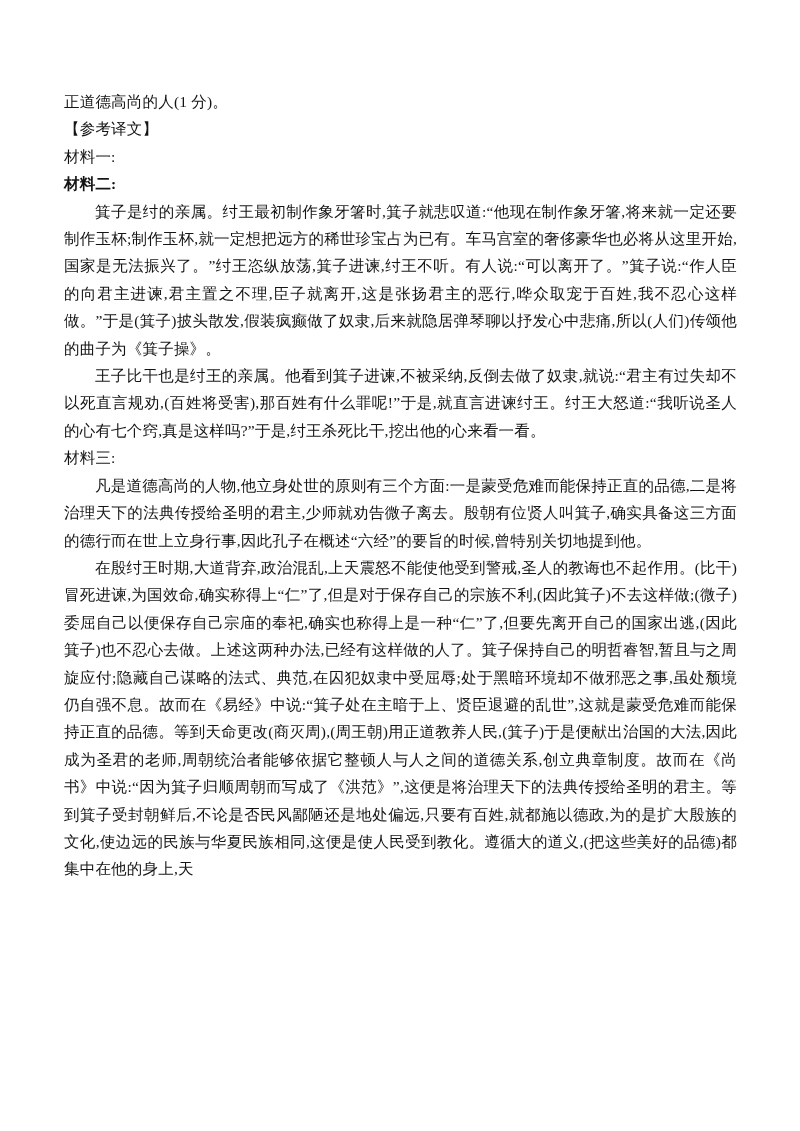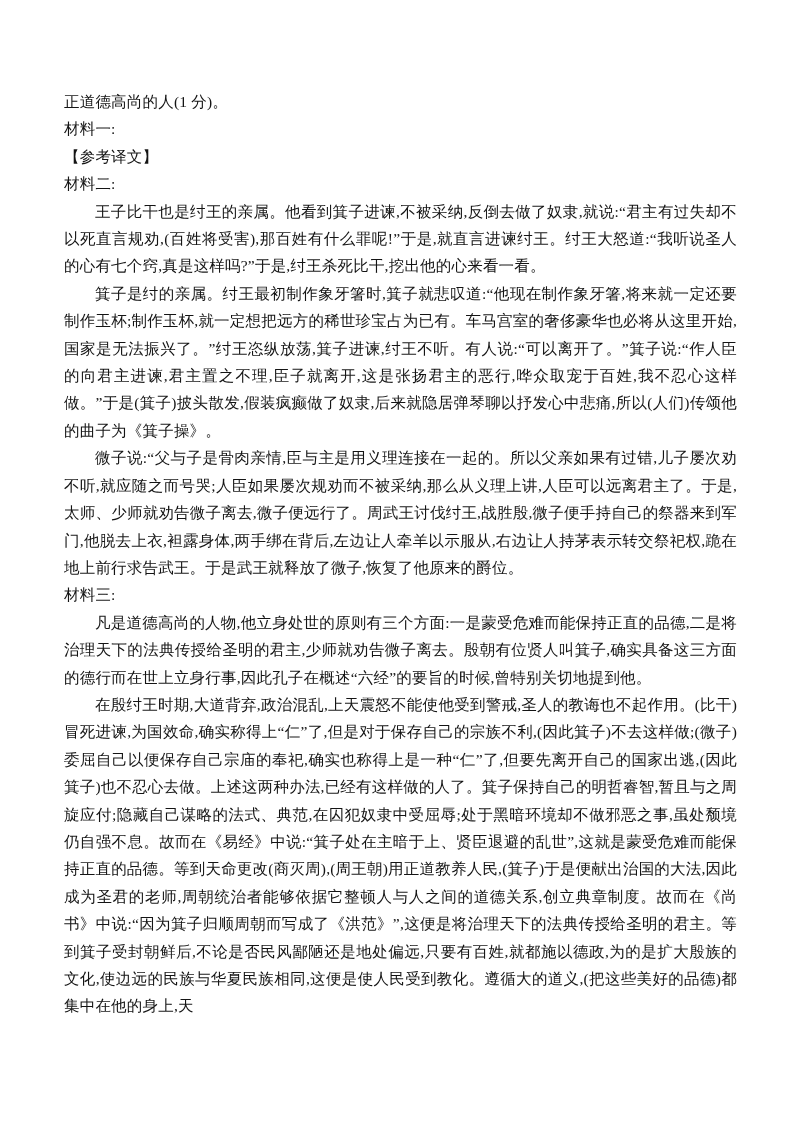--- a/index.html
+++ b/index.html
@@ -21,29 +21,28 @@
     overflow: hidden;
   }
   .page p {
     margin: 0;
     line-height: 27.4px;
     text-align: justify;
     letter-spacing: 0.2px;
     word-break: break-all;
   }
   .indent { text-indent: 2em; }
-  .bold   { font-weight: normal; }
+  .bold   { font-weight: bold; }
 </style>
 </head>
 <body>
 
 <div class="page">
   <p>正道德高尚的人(1 分)。</p>
+  <p>【参考译文】</p>
   <p>材料一:</p>
-  <p>【参考译文】</p>
   <p class="bold">材料二:</p>
+  <p class="indent">箕子是纣的亲属。纣王最初制作象牙箸时,箕子就悲叹道:“他现在制作象牙箸,将来就一定还要制作玉杯;制作玉杯,就一定想把远方的稀世珍宝占为已有。车马宫室的奢侈豪华也必将从这里开始,国家是无法振兴了。”纣王恣纵放荡,箕子进谏,纣王不听。有人说:“可以离开了。”箕子说:“作人臣的向君主进谏,君主置之不理,臣子就离开,这是张扬君主的恶行,哗众取宠于百姓,我不忍心这样做。”于是(箕子)披头散发,假装疯癫做了奴隶,后来就隐居弹琴聊以抒发心中悲痛,所以(人们)传颂他的曲子为《箕子操》。</p>
   <p class="indent">王子比干也是纣王的亲属。他看到箕子进谏,不被采纳,反倒去做了奴隶,就说:“君主有过失却不以死直言规劝,(百姓将受害),那百姓有什么罪呢!”于是,就直言进谏纣王。纣王大怒道:“我听说圣人的心有七个窍,真是这样吗?”于是,纣王杀死比干,挖出他的心来看一看。</p>
-  <p class="indent">箕子是纣的亲属。纣王最初制作象牙箸时,箕子就悲叹道:“他现在制作象牙箸,将来就一定还要制作玉杯;制作玉杯,就一定想把远方的稀世珍宝占为已有。车马宫室的奢侈豪华也必将从这里开始,国家是无法振兴了。”纣王恣纵放荡,箕子进谏,纣王不听。有人说:“可以离开了。”箕子说:“作人臣的向君主进谏,君主置之不理,臣子就离开,这是张扬君主的恶行,哗众取宠于百姓,我不忍心这样做。”于是(箕子)披头散发,假装疯癫做了奴隶,后来就隐居弹琴聊以抒发心中悲痛,所以(人们)传颂他的曲子为《箕子操》。</p>
-  <p class="indent">微子说:“父与子是骨肉亲情,臣与主是用义理连接在一起的。所以父亲如果有过错,儿子屡次劝不听,就应随之而号哭;人臣如果屡次规劝而不被采纳,那么从义理上讲,人臣可以远离君主了。于是,太师、少师就劝告微子离去,微子便远行了。周武王讨伐纣王,战胜殷,微子便手持自己的祭器来到军门,他脱去上衣,袒露身体,两手绑在背后,左边让人牵羊以示服从,右边让人持茅表示转交祭祀权,跪在地上前行求告武王。于是武王就释放了微子,恢复了他原来的爵位。</p>
   <p>材料三:</p>
   <p class="indent">凡是道德高尚的人物,他立身处世的原则有三个方面:一是蒙受危难而能保持正直的品德,二是将治理天下的法典传授给圣明的君主,少师就劝告微子离去。殷朝有位贤人叫箕子,确实具备这三方面的德行而在世上立身行事,因此孔子在概述“六经”的要旨的时候,曾特别关切地提到他。</p>
   <p class="indent">在殷纣王时期,大道背弃,政治混乱,上天震怒不能使他受到警戒,圣人的教诲也不起作用。(比干)冒死进谏,为国效命,确实称得上“仁”了,但是对于保存自己的宗族不利,(因此箕子)不去这样做;(微子)委屈自己以便保存自己宗庙的奉祀,确实也称得上是一种“仁”了,但要先离开自己的国家出逃,(因此箕子)也不忍心去做。上述这两种办法,已经有这样做的人了。箕子保持自己的明哲睿智,暂且与之周旋应付;隐藏自己谋略的法式、典范,在囚犯奴隶中受屈辱;处于黑暗环境却不做邪恶之事,虽处颓境仍自强不息。故而在《易经》中说:“箕子处在主暗于上、贤臣退避的乱世”,这就是蒙受危难而能保持正直的品德。等到天命更改(商灭周),(周王朝)用正道教养人民,(箕子)于是便献出治国的大法,因此成为圣君的老师,周朝统治者能够依据它整顿人与人之间的道德关系,创立典章制度。故而在《尚书》中说:“因为箕子归顺周朝而写成了《洪范》”,这便是将治理天下的法典传授给圣明的君主。等到箕子受封朝鲜后,不论是否民风鄙陋还是地处偏远,只要有百姓,就都施以德政,为的是扩大殷族的文化,使边远的民族与华夏民族相同,这便是使人民受到教化。遵循大的道义,(把这些美好的品德)都集中在他的身上,天</p>
 </div>
 
 </body></html>

